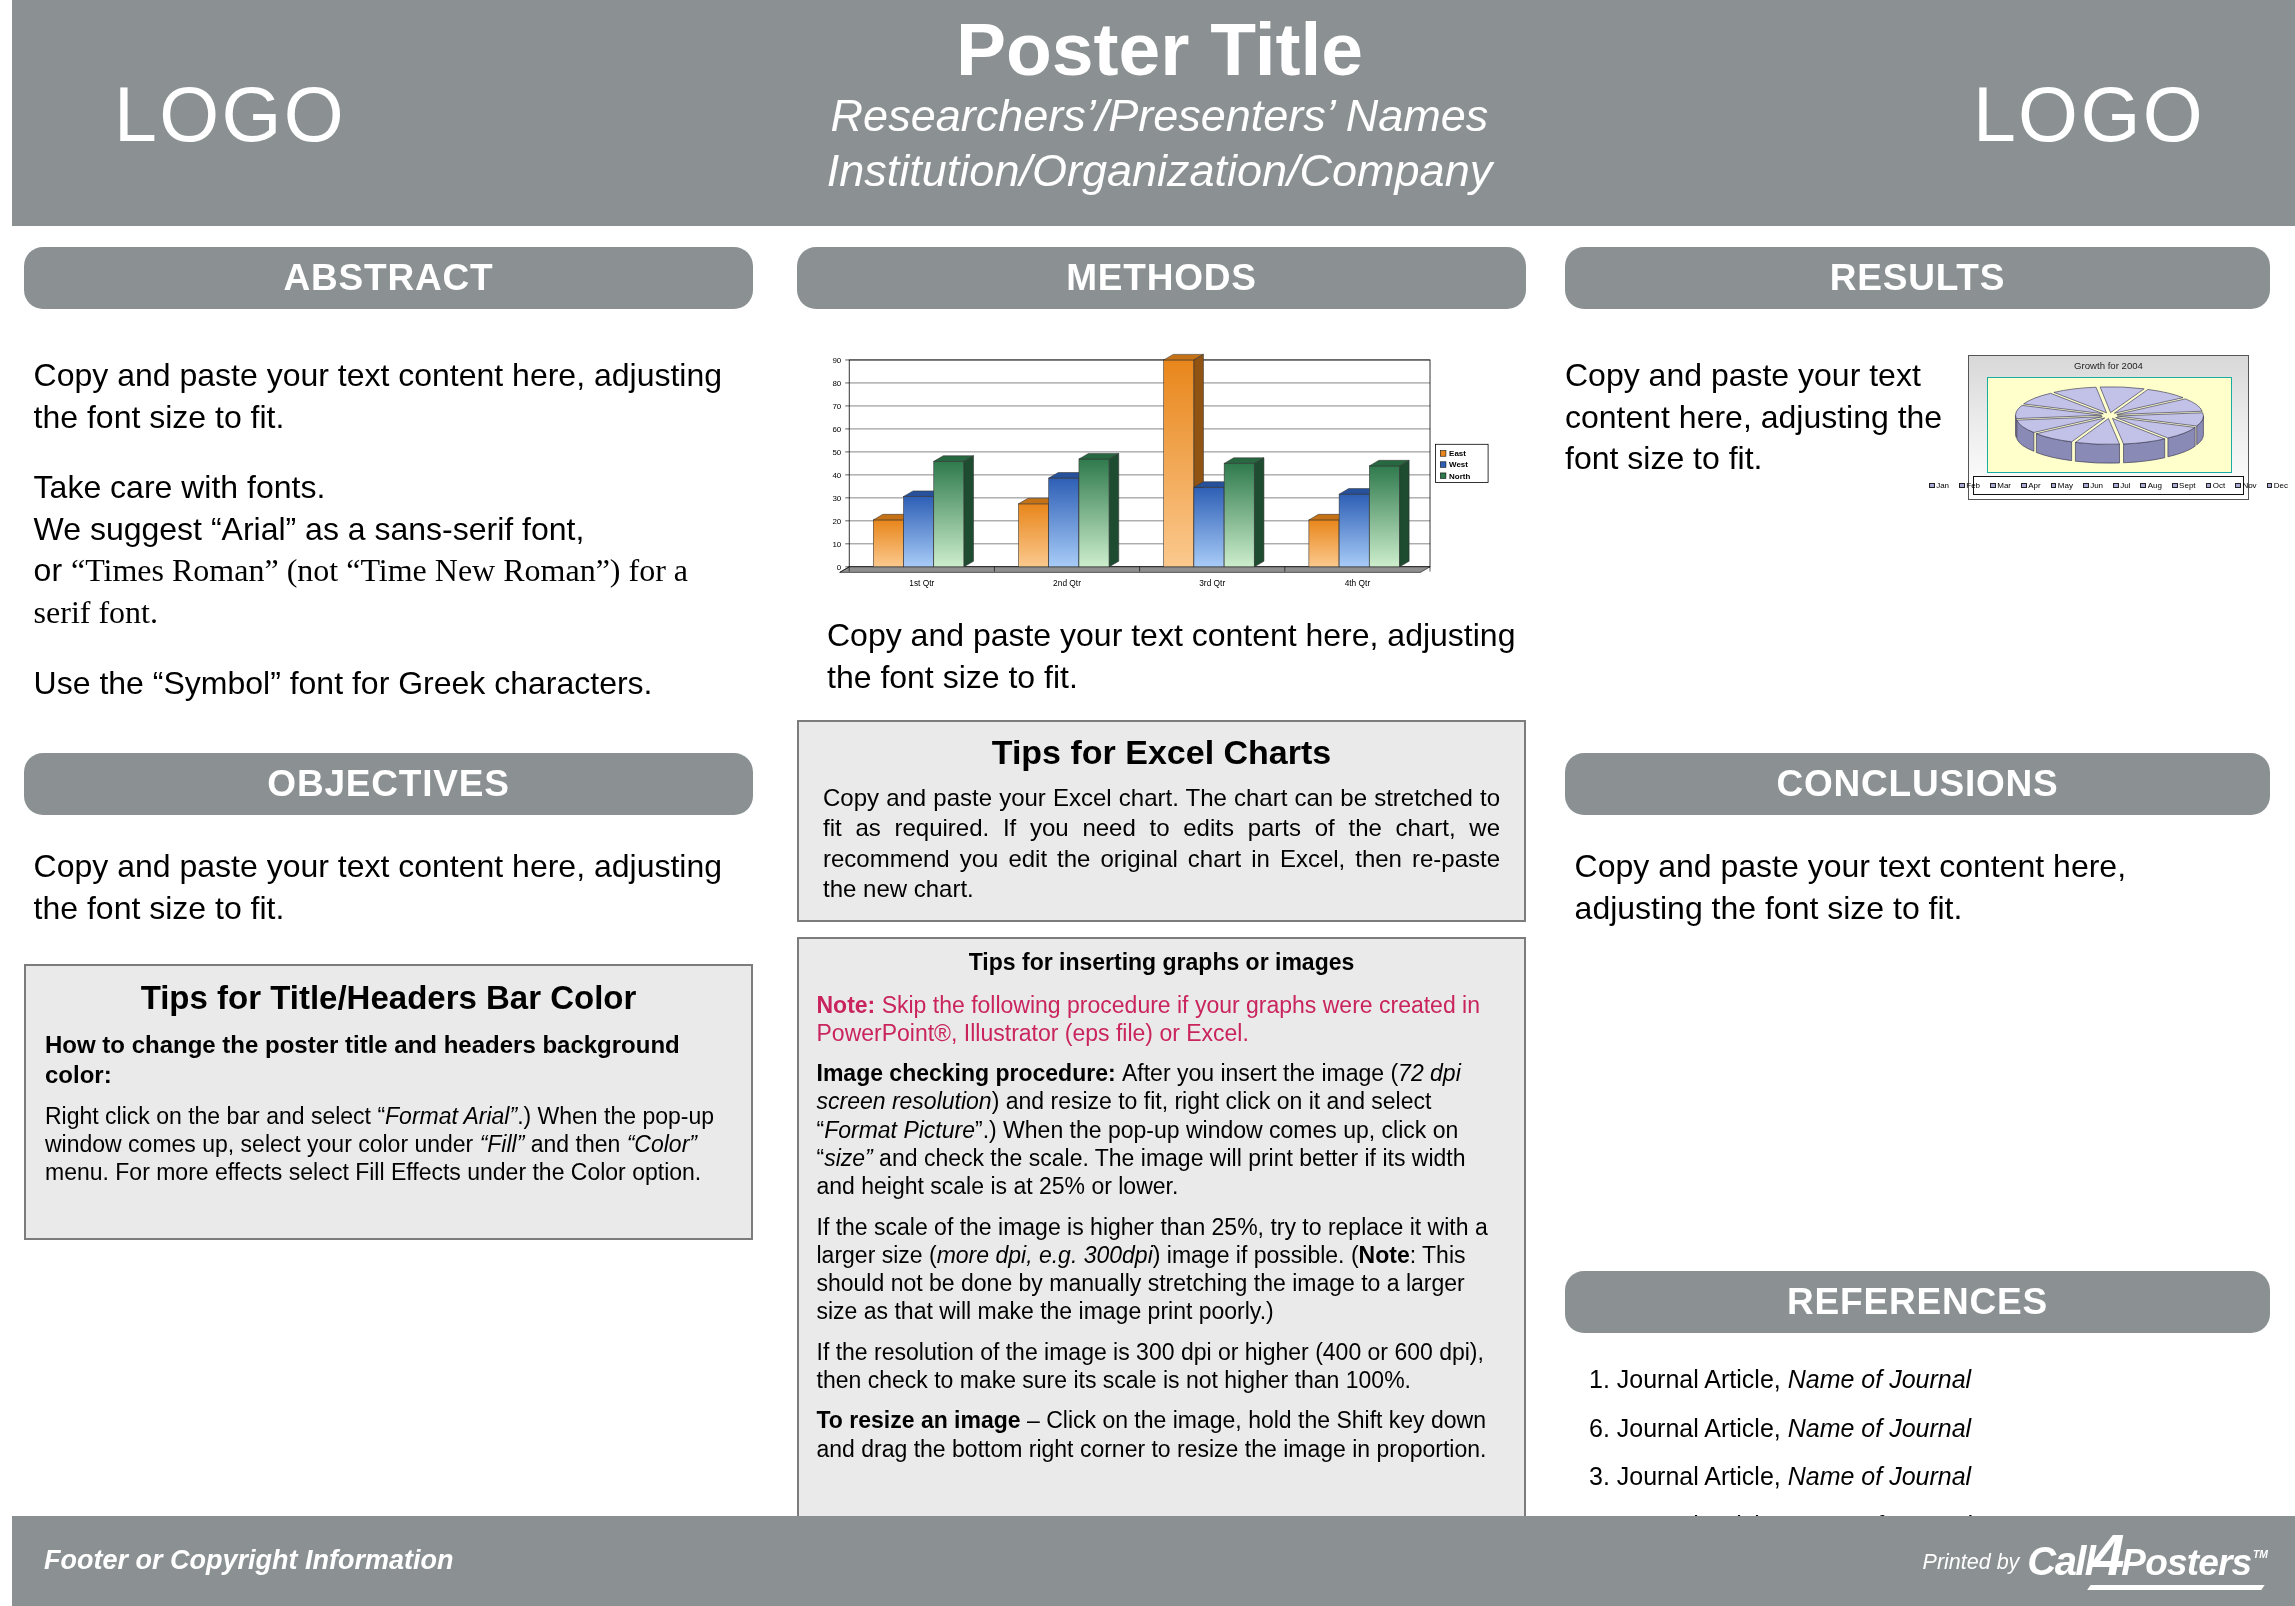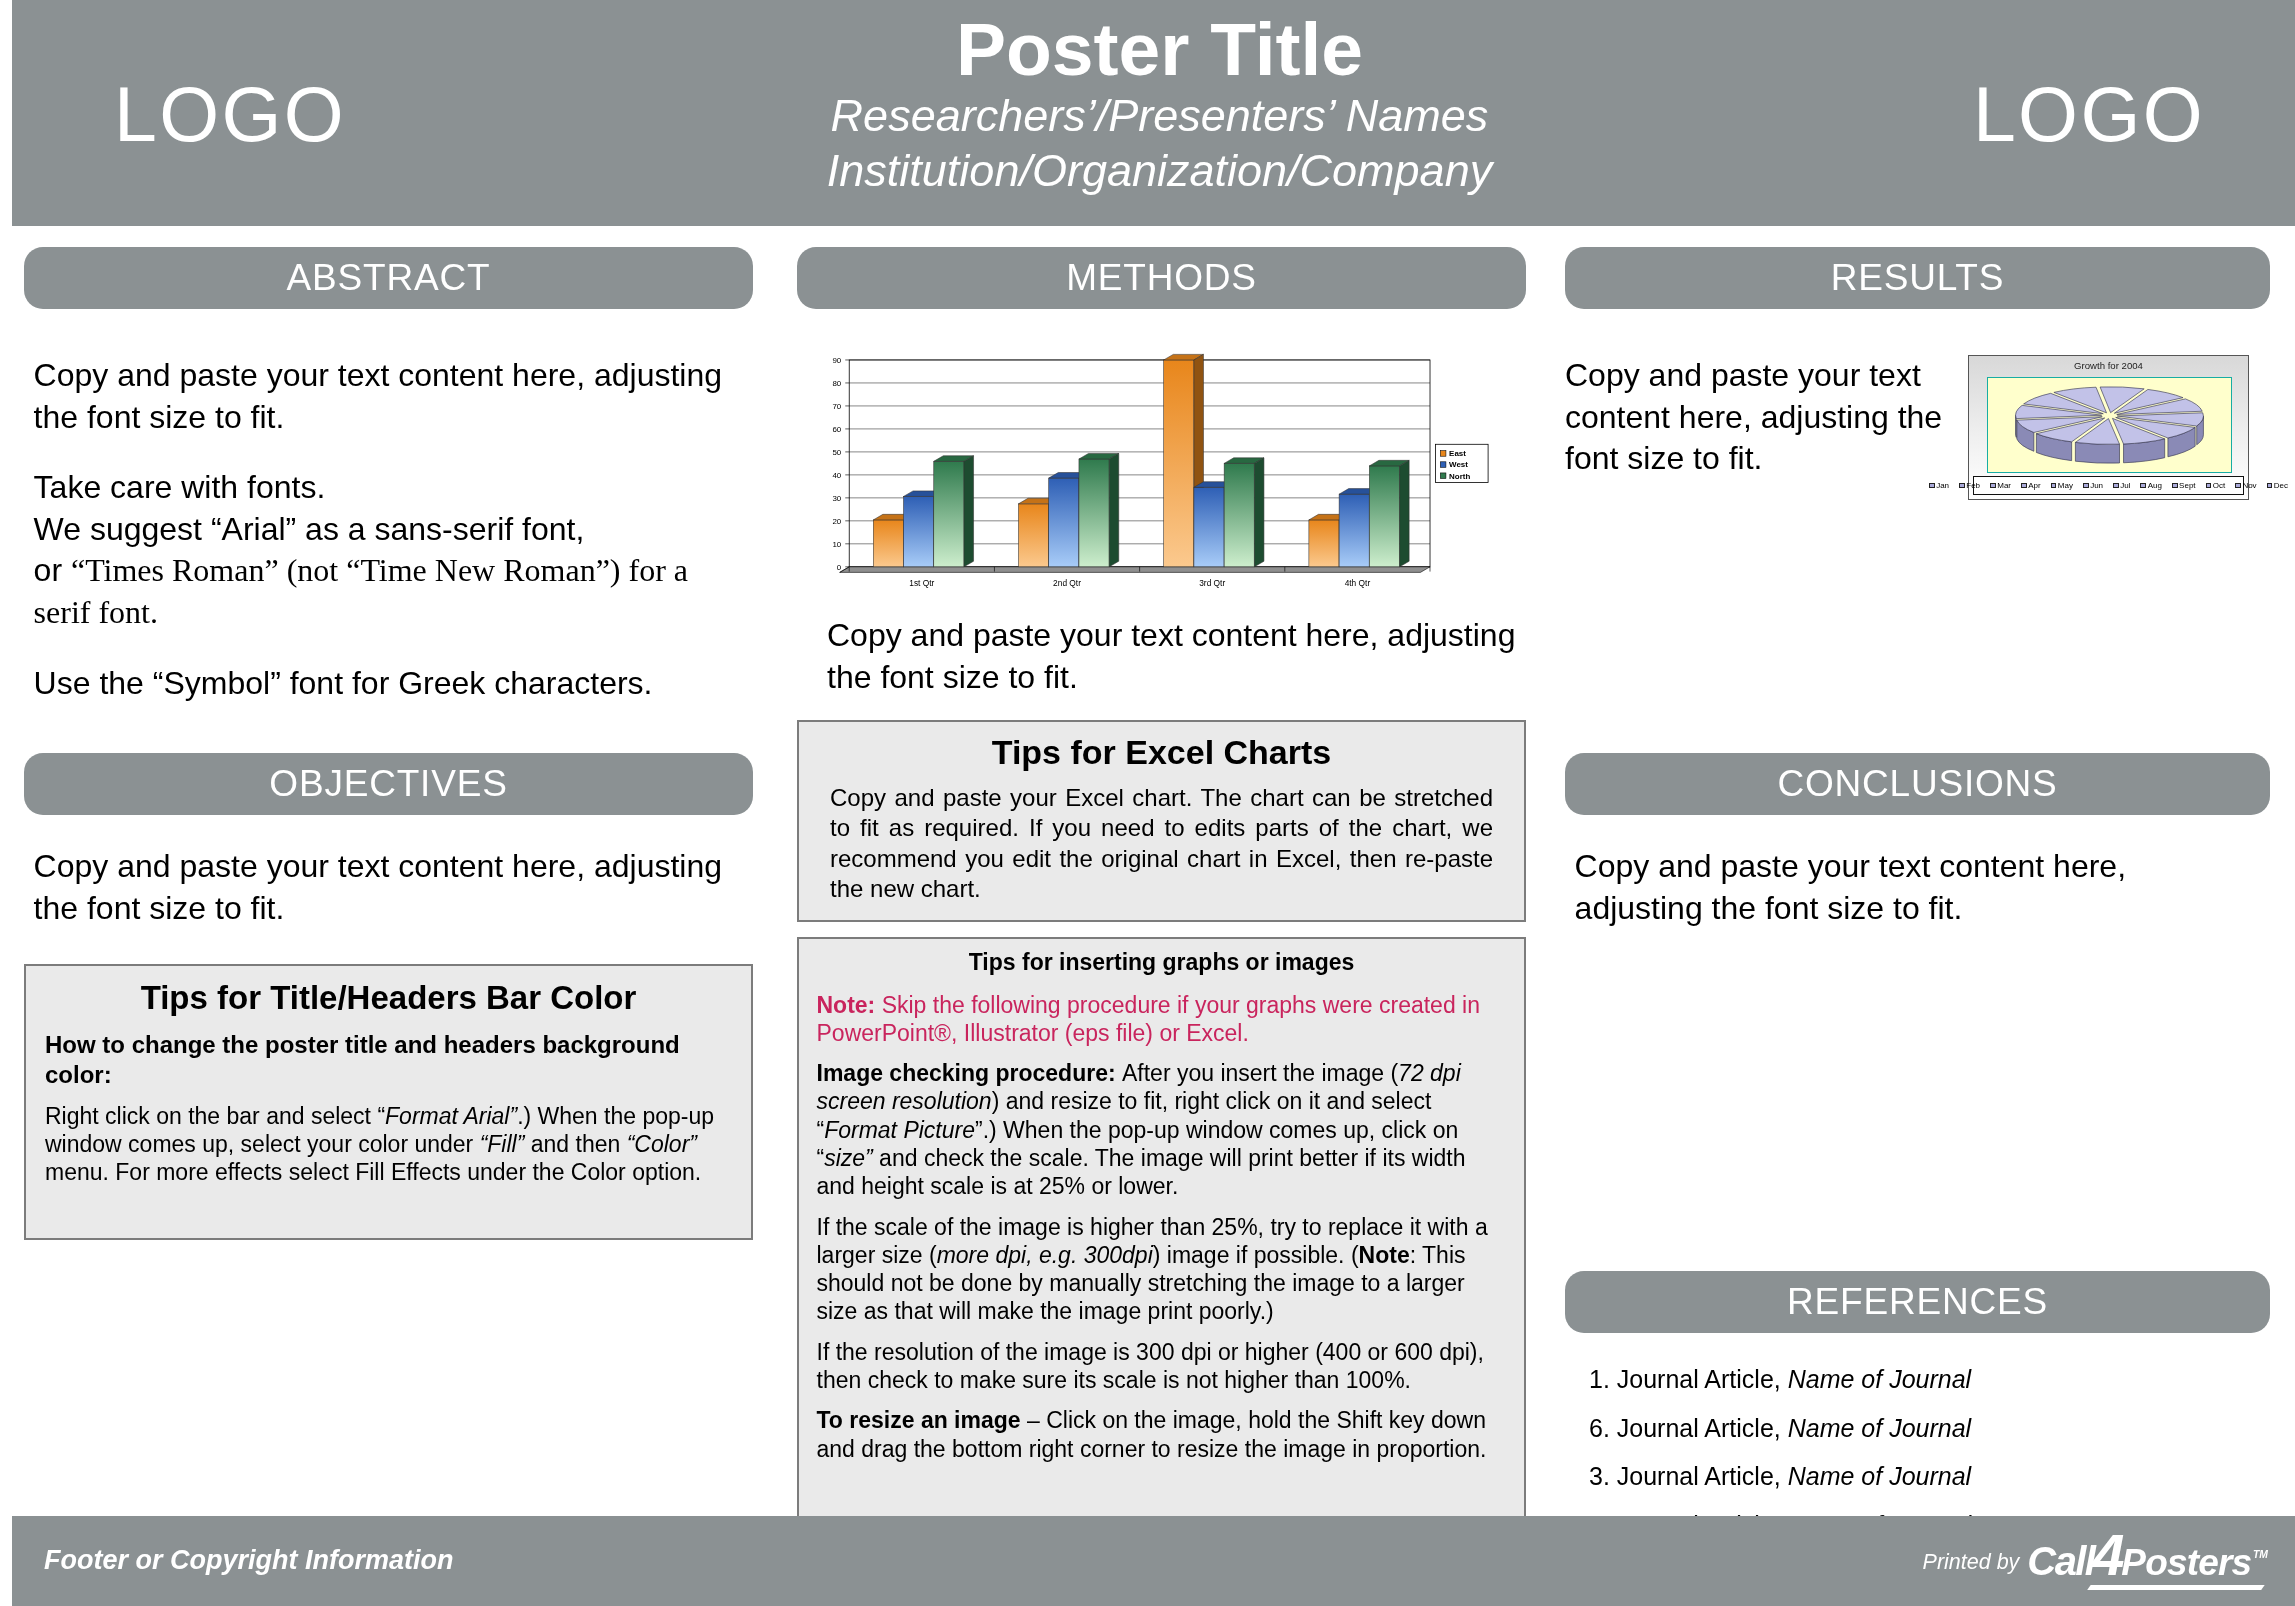--- a/index.html
+++ b/index.html
@@ -27,21 +27,21 @@
 
   
   .col { position:absolute; top:247px; }
   .col-left  { left:24px;   width:729px; }
   .col-mid   { left:797px; width:729px; }
   .col-right { left:1565px; width:705px; }
   .col > * { position:absolute; left:0; right:0; }
 
   .section-bar {
     height:62px; border-radius:19px; background:var(--band,#8B9193);
-    color:#FFF; font-size:37px; font-weight:400; letter-spacing:0.8px;
+    color:#FFF; font-size:37px; font-weight:700; letter-spacing:0.8px;
     display:flex; align-items:center; justify-content:center;
   }
 
   .body-text { font-size:32px; line-height:1.3; white-space:pre-line; }
   .body-text p { margin-bottom:29px; }
   .body-text p:last-child { margin-bottom:0; }
   .pad { padding:0 9.6px; }
 
   .b { font-weight:700; }
   .i { font-style:italic; }
@@ -51,21 +51,21 @@
   .tips-box {
     background:var(--tipbg,#EAEAEA);
     border:2.4px solid var(--tipborder,#7C7C7C);
   }
   .tips-title { text-align:center; font-weight:700; }
   .tips-left-box { top:717px; height:276px; padding:12.8px 19px; }
   .tips-left-box .tips-title { font-size:33px; }
   .tips-left-sub { font-size:24px; font-weight:700; margin-top:12.8px; line-height:1.25; }
   .tips-left-body { font-size:23.5px; line-height:1.3; margin-top:11px; }
 
-  .tips-excel-box { top:473px; height:202px; padding:11px 31px; }
+  .tips-excel-box { top:473px; height:202px; padding:11px 24px; }
   .tips-excel-box .tips-title { font-size:34px; }
   .tips-excel-body { font-size:24px; line-height:1.27; margin-top:11px; text-align:justify; }
 
   .tips-images-box { top:690px; height:587px; padding:9.6px 17.5px; }
   .tips-images-box .tips-title { font-size:23px; margin-bottom:15px; }
   .rich p { font-size:23px; line-height:1.23; margin-top:12px; }
 
   
   .chart-wrap { top:105px; height:253px; }
   .chart-wrap svg { width:100%; height:100%; display:block; }

